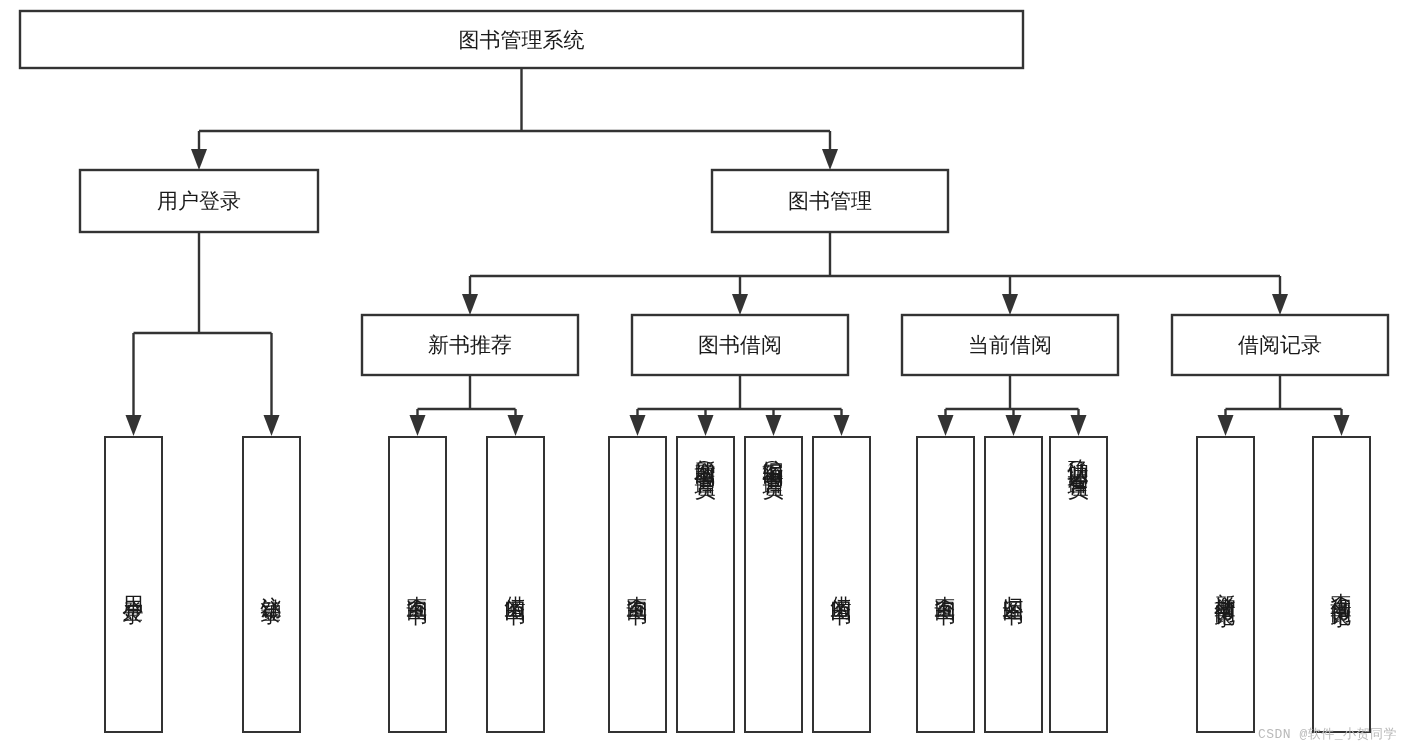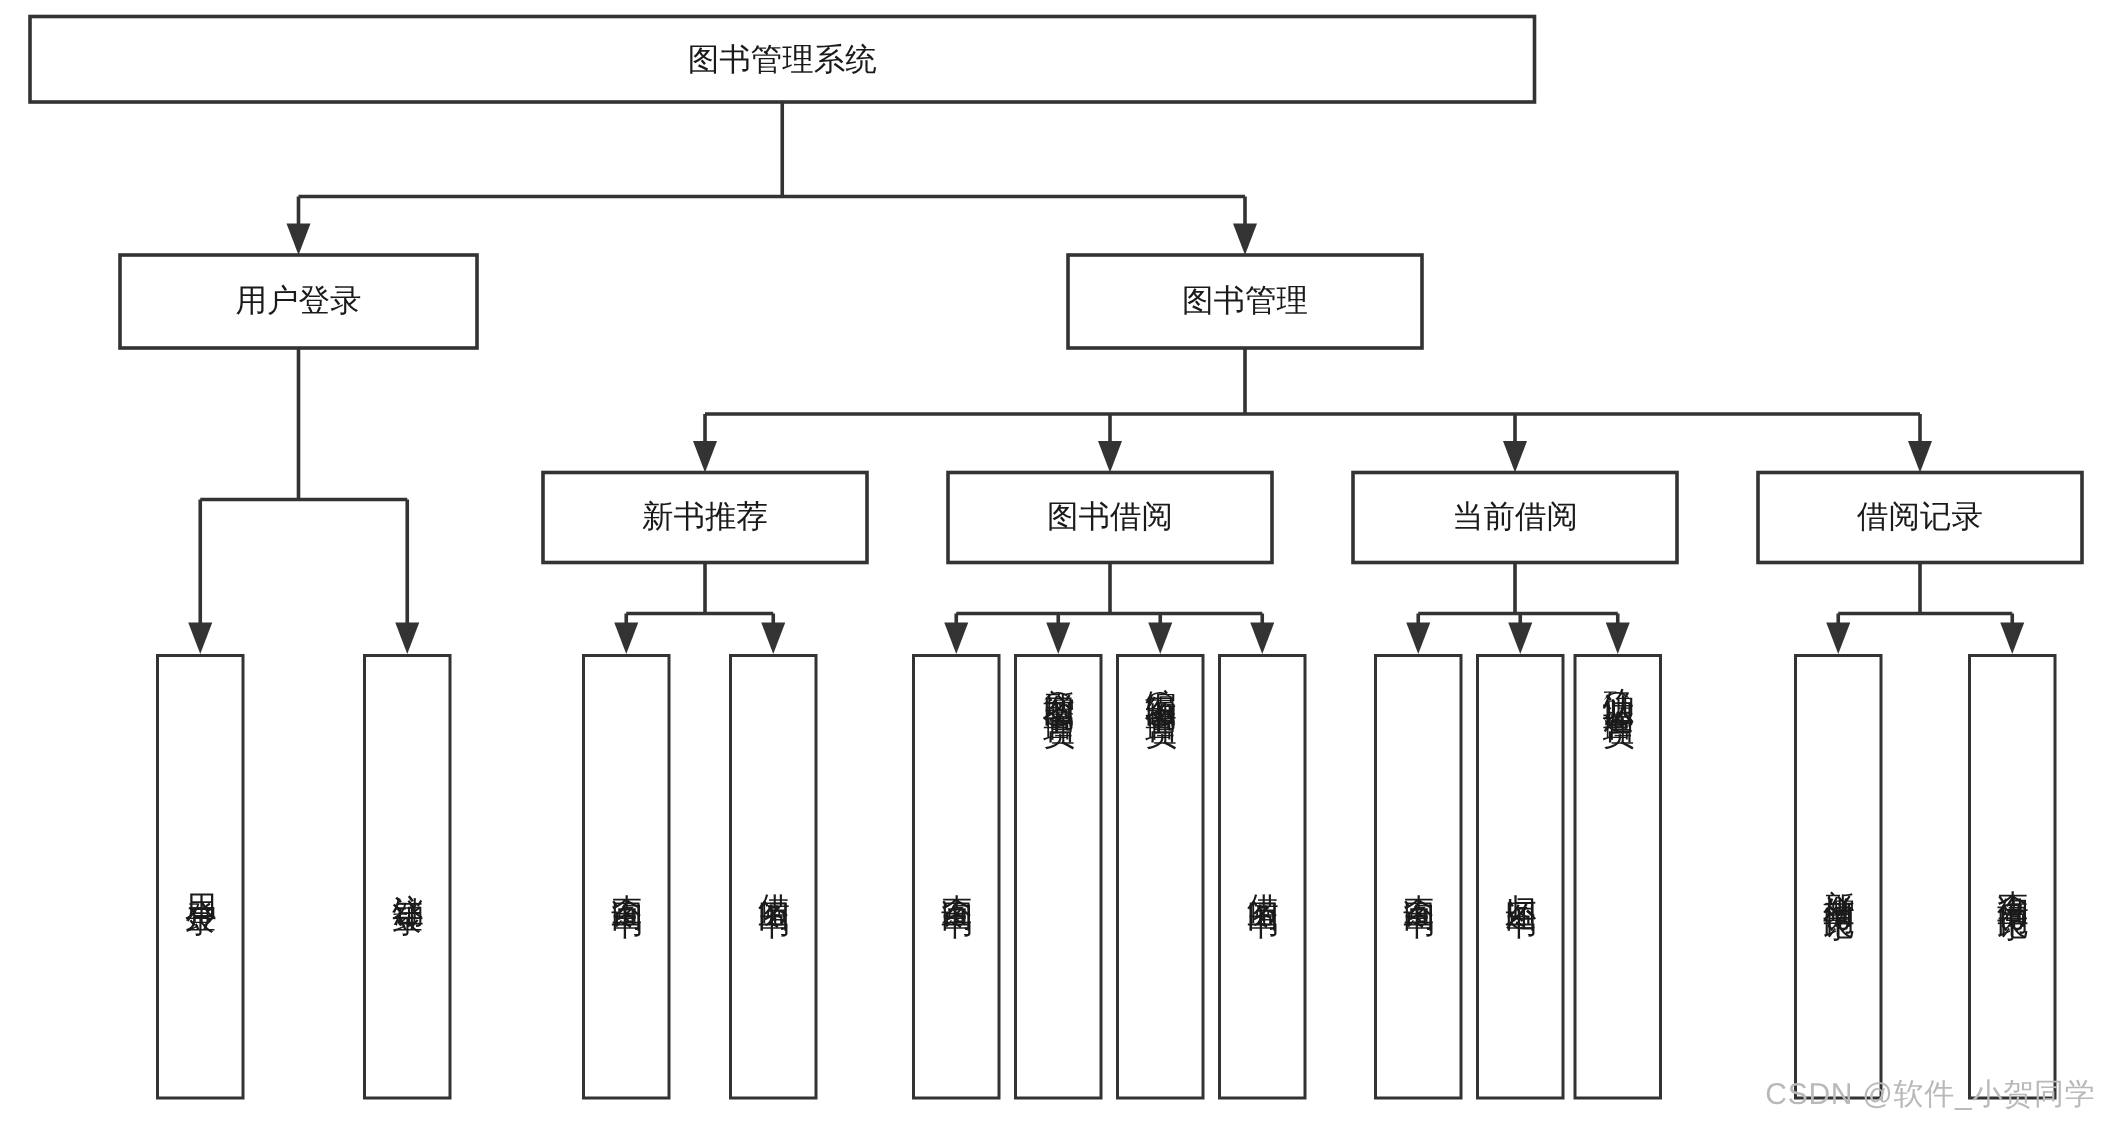--- a/index.html
+++ b/index.html
@@ -44,22 +44,22 @@
     font-family: "Liberation Sans", "DejaVu Sans", sans-serif;
     font-size: 21px;
     fill: #1a1a1a;
     text-anchor: middle;
     dominant-baseline: middle;
   }
   .watermark {
     position: absolute;
     right: 8px;
     bottom: 4px;
-    font-family: Liberation Sans, sans-serif;
-    font-size: 20px;
+    font-family: Liberation Mono, monospace;
+    font-size: 13px;
     color: #b9b9b9;
     white-space: nowrap;
     letter-spacing: 0.5px;
   }
   .vnode {
     position: absolute;
     box-sizing: border-box;
     background: #ffffff;
     border: 2.4px solid #333333;
     display: flex;

